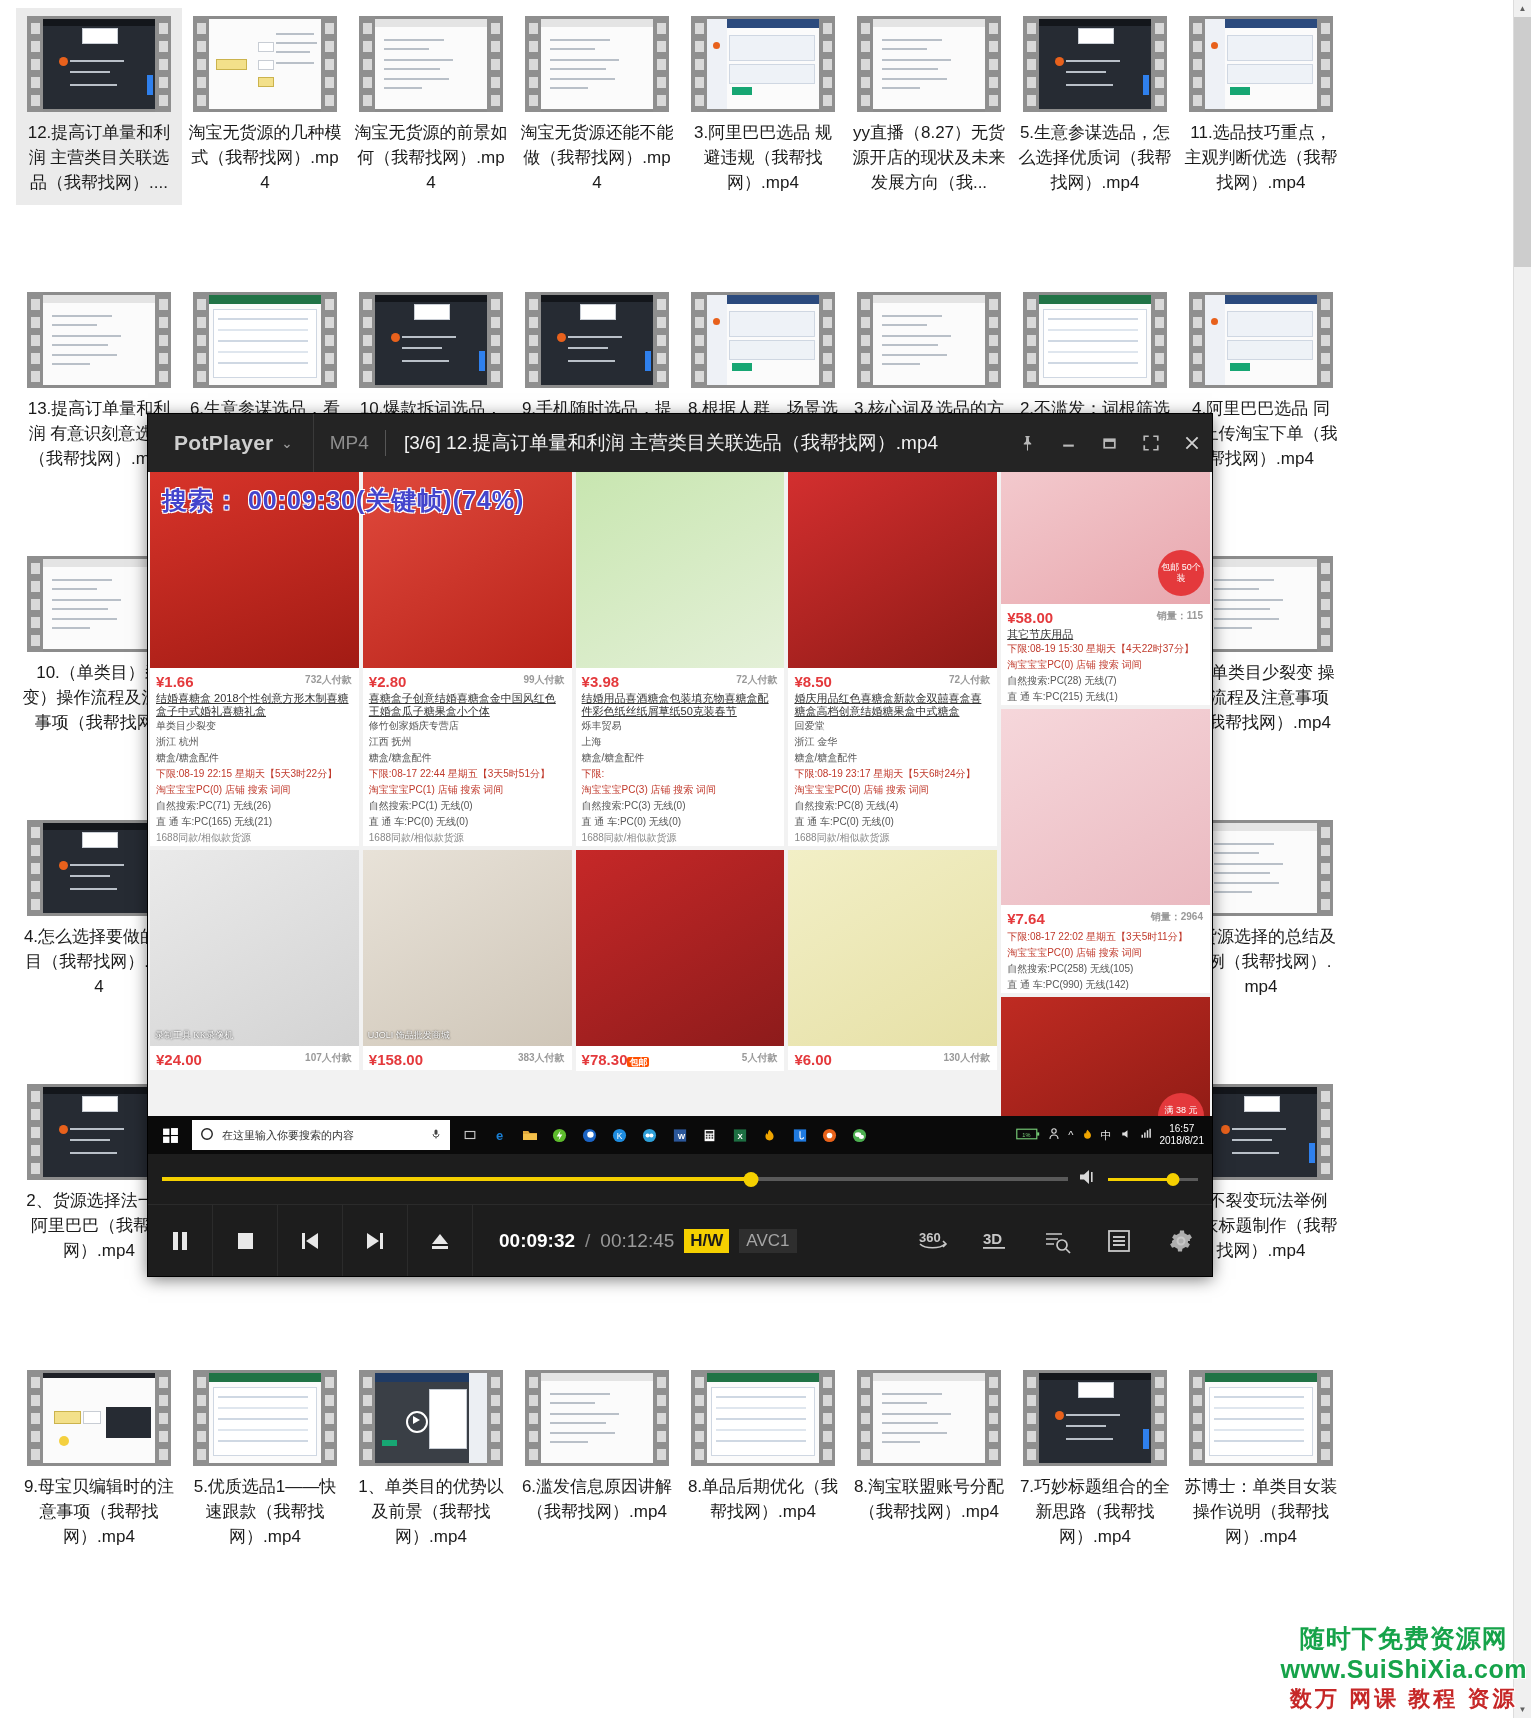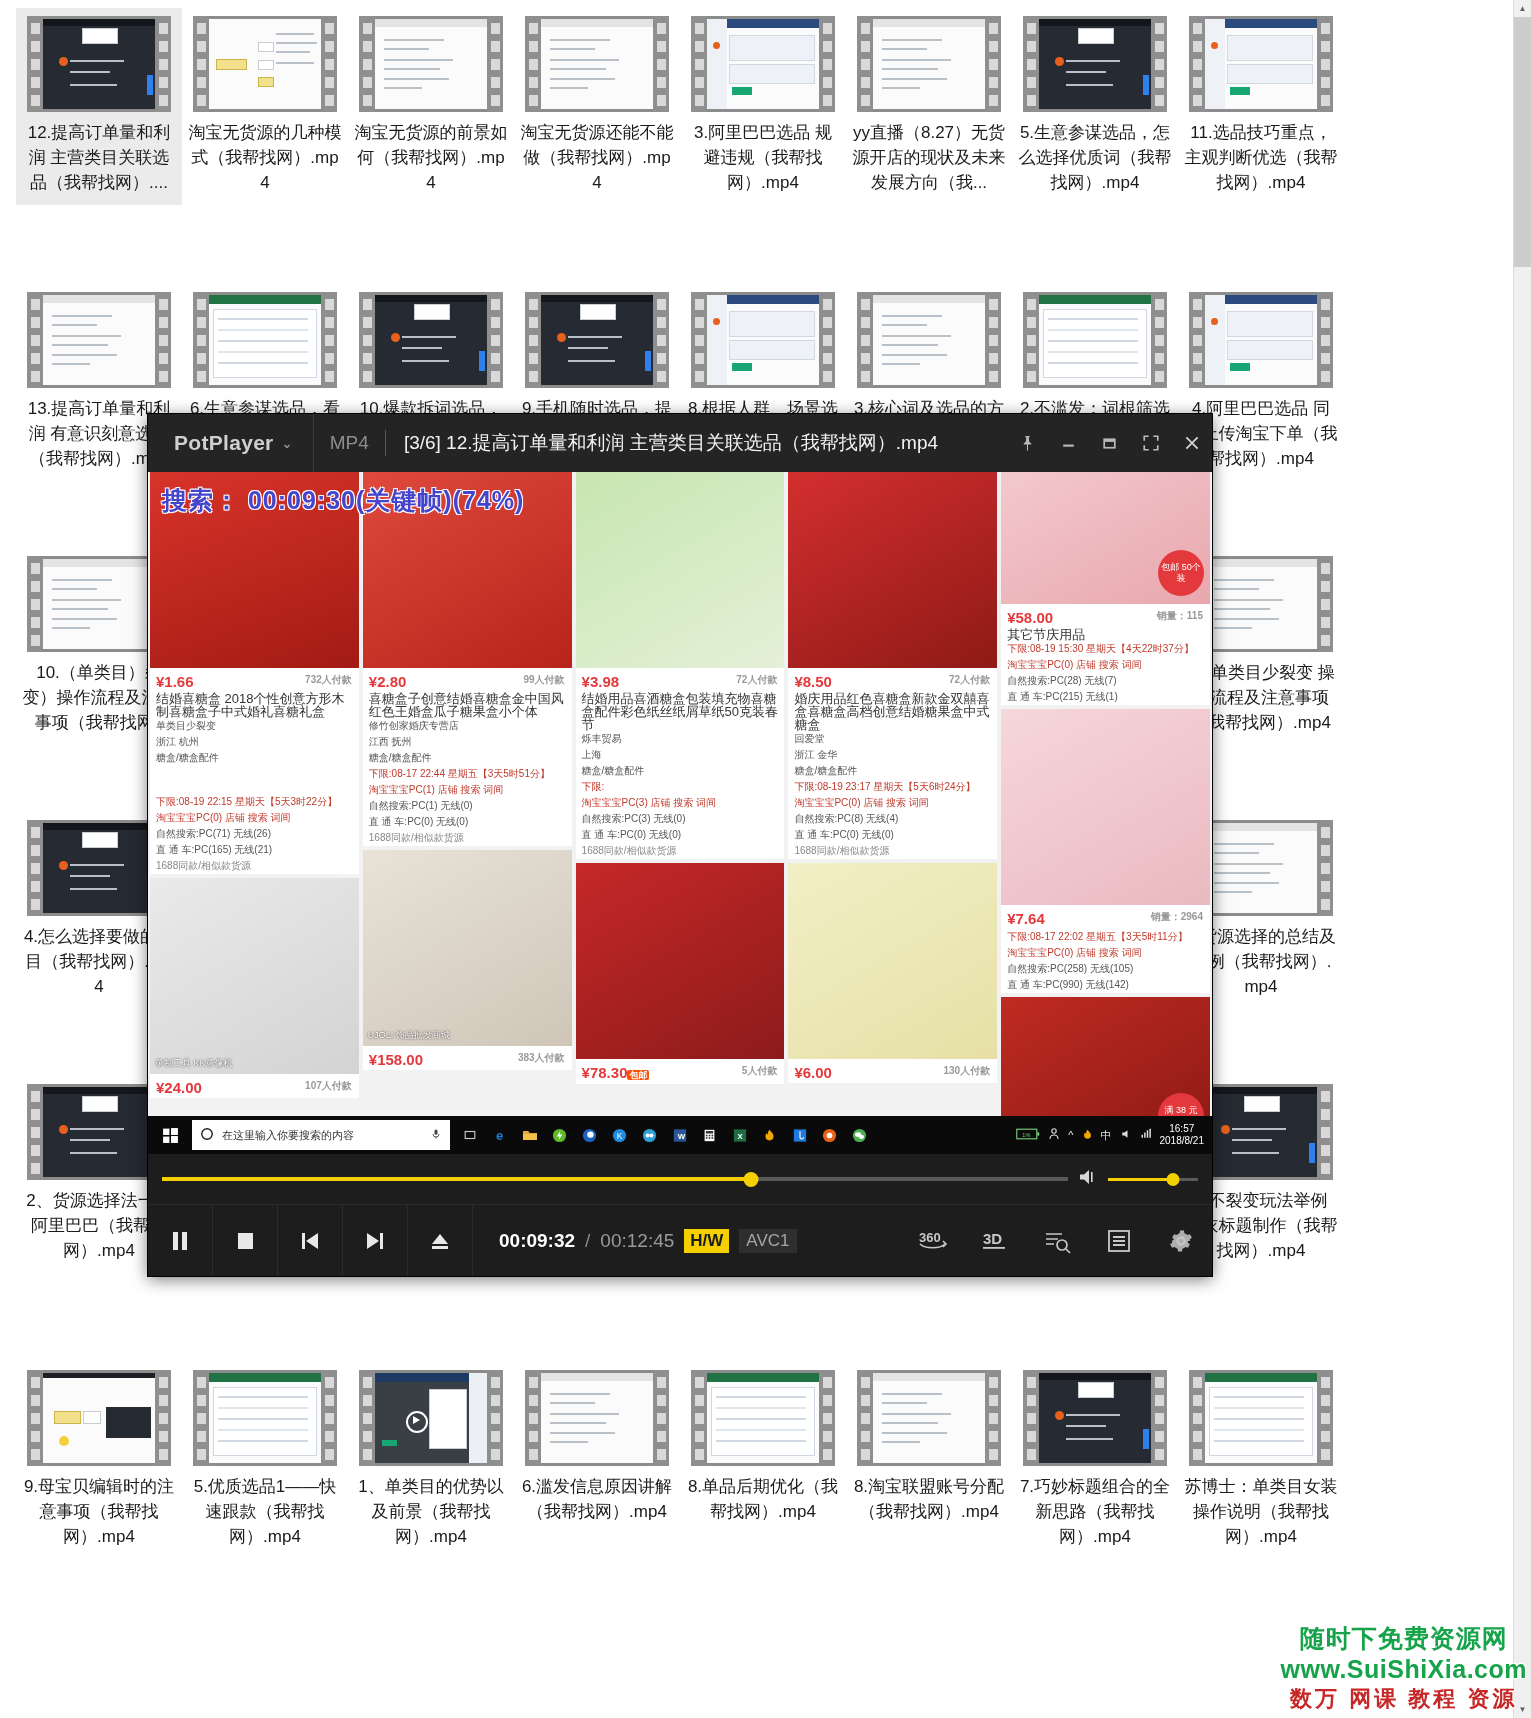--- a/index.html
+++ b/index.html
@@ -93,21 +93,21 @@
     font-family:"Liberation Sans","DejaVu Sans",sans-serif;letter-spacing:1px;
   }
 
   
   .tb{position:absolute;left:0;top:0;right:0;bottom:0;background:#f2f2f2;display:flex;}
   .tb-col{flex:1;margin:0 2px;display:flex;flex-direction:column;}
   .tb-card{background:#fff;margin-bottom:4px;position:relative;}
   .tb-img{width:100%;height:196px;position:relative;overflow:hidden;}
   .tb-price{color:#e4393c;font-size:15px;font-weight:bold;padding:5px 6px 2px;}
   .tb-sold{position:absolute;right:7px;font-size:10px;color:#999;}
-  .tb-t{font-size:13px;color:#333;line-height:13px;padding:0 6px;}
+  .tb-t{font-size:11px;color:#333;line-height:13px;padding:0 6px;text-decoration:underline;}
   .tb-row{font-size:10px;color:#555;padding:1px 6px;display:flex;gap:4px;align-items:center;}
   .tb-tag{background:#ff5000;color:#fff;font-size:9px;padding:0 2px;border-radius:2px;}
 
   
   .wtb{
     position:absolute;left:0;right:0;bottom:0;height:38px;background:#0a0a0a;
     display:flex;align-items:center;z-index:20;
   }
   .wtb-start{width:44px;height:38px;display:flex;align-items:center;justify-content:center;}
   .wtb-search{
@@ -1165,28 +1165,28 @@
     <div class="pp-osd">搜索： 00:09:30(关键帧)(74%)</div>
     <div class="tb" id="tbgrid">
         <div class="tb-col">
           <div class="tb-card">
             <div class="tb-img" style="background: linear-gradient(160deg, rgb(216, 52, 42), rgb(162, 27, 20));"></div>
             <div class="tb-price">¥1.66<span class="tb-sold">732人付款</span></div>
             <div class="tb-t">结婚喜糖盒 2018个性创意方形木制喜糖盒子中式婚礼喜糖礼盒</div>
             <div class="tb-row">单类目少裂变</div>
             <div class="tb-row">浙江 杭州</div>
             <div class="tb-row">糖盒/糖盒配件</div>
-            <div class="tb-row" style="color: rgb(192, 57, 43); margin-top: 28px;">下限:08-19 22:15 星期天【5天3时22分】</div>
+            <div class="tb-row" style="color: rgb(192, 57, 43);">下限:08-19 22:15 星期天【5天3时22分】</div>
             <div class="tb-row" style="color: rgb(192, 57, 43);">淘宝宝宝PC(0) 店铺 搜索 词间</div>
             <div class="tb-row">自然搜索:PC(71) 无线(26)</div>
             <div class="tb-row">直 通 车:PC(165) 无线(21)</div>
             <div class="tb-row" style="color: rgb(136, 136, 136);">1688同款/相似款货源</div>
           </div>
           <div class="tb-card">
-            <div class="tb-img" style="background: linear-gradient(150deg, rgb(234, 234, 234), rgb(211, 211, 211));">
+            <div class="tb-img" style="background: linear-gradient(150deg, rgb(234, 234, 234), rgb(211, 211, 211)); font-family: Liberation Serif, serif;">
               <div style="position: absolute; left: 5px; bottom: 5px; color: rgb(255, 255, 255); font-size: 9px; line-height: 11px; text-shadow: rgb(0, 0, 0) 0px 0px 2px;">录制工具 KK录像机</div>
             </div>
             <div class="tb-price">¥24.00<span class="tb-sold">107人付款</span></div>
           </div>
         </div>
         <div class="tb-col">
           <div class="tb-card">
             <div class="tb-img" style="background: linear-gradient(150deg, rgb(224, 73, 60), rgb(184, 35, 26));"></div>
             <div class="tb-price">¥2.80<span class="tb-sold">99人付款</span></div>
             <div class="tb-t">喜糖盒子创意结婚喜糖盒金中国风红色王婚盒瓜子糖果盒小个体</div>

